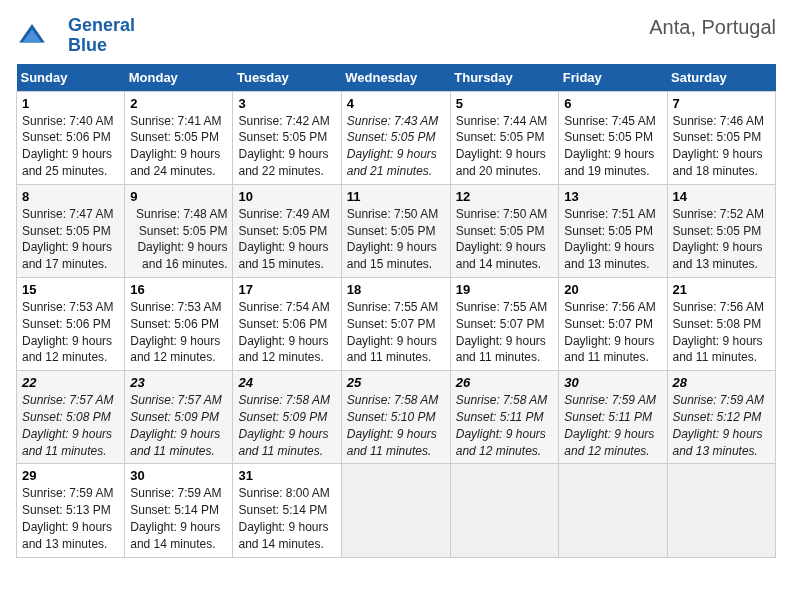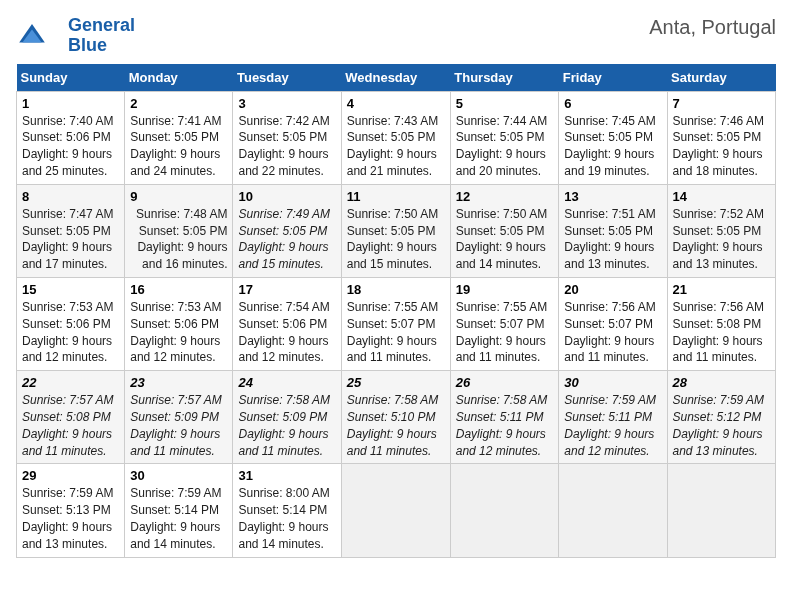--- a/index.html
+++ b/index.html
@@ -126,21 +126,21 @@
         </td>
         <td>
           <span class="day-num">3</span>
           <div class="day-info" style="white-space: pre-line;">Sunrise: 7:42 AM
 Sunset: 5:05 PM
 Daylight: 9 hours
 and 22 minutes.</div>
         </td>
         <td>
           <span class="day-num">4</span>
-          <div class="day-info" style="white-space: pre-line;">Sunrise: 7:43 AM
+          <div class="day-info" style="white-space: pre-line; font-style: italic;">Sunrise: 7:43 AM
 Sunset: 5:05 PM
 Daylight: 9 hours
 and 21 minutes.</div>
         </td>
         <td>
           <span class="day-num">5</span>
           <div class="day-info" style="white-space: pre-line;">Sunrise: 7:44 AM
 Sunset: 5:05 PM
 Daylight: 9 hours
 and 20 minutes.</div>
@@ -170,21 +170,21 @@
         </td>
         <td>
           <span class="day-num">9</span>
           <div class="day-info" style="white-space: pre-line; text-align: right;">Sunrise: 7:48 AM
 Sunset: 5:05 PM
 Daylight: 9 hours
 and 16 minutes.</div>
         </td>
         <td>
           <span class="day-num">10</span>
-          <div class="day-info" style="white-space: pre-line; font-style: italic;">Sunrise: 7:49 AM
+          <div class="day-info" style="white-space: pre-line;">Sunrise: 7:49 AM
 Sunset: 5:05 PM
 Daylight: 9 hours
 and 15 minutes.</div>
         </td>
         <td>
           <span class="day-num">11</span>
           <div class="day-info" style="white-space: pre-line;">Sunrise: 7:50 AM
 Sunset: 5:05 PM
 Daylight: 9 hours
 and 15 minutes.</div>

